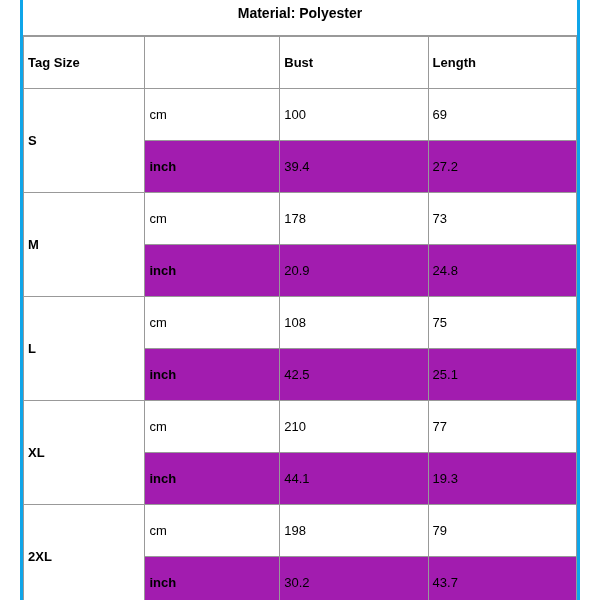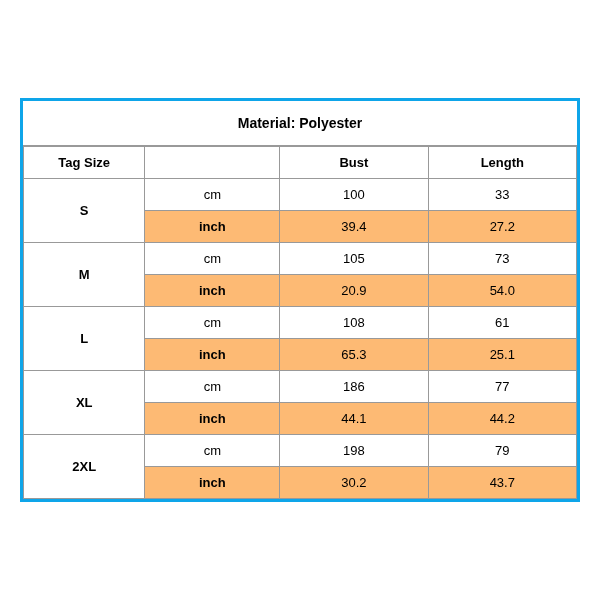--- a/index.html
+++ b/index.html
@@ -32,22 +32,22 @@
       font-size: 14px;
     }
 
     table {
       width: 100%;
       border-collapse: collapse;
     }
 
     table td, table th {
       border: 1px solid #999;
-      text-align: center;
-      padding: 8px 4px;
+      text-align: left;
+      padding: 18px 4px;
     }
 
     .header-row th {
       font-weight: bold;
       background: #fff;
       font-size: 13px;
     }
 
     .tag-size-cell {
       font-weight: bold;
@@ -56,21 +56,21 @@
 
     .unit-cell {
       font-size: 13px;
     }
 
     .unit-cell.bold {
       font-weight: bold;
     }
 
     .shaded {
-      background-color: #fdba74;
+      background-color: #a21caf;
     }
 
     .white {
       background-color: #fff;
     }
 
     .tag-size-col {
       width: 90px;
     }
 
@@ -95,59 +95,59 @@
         <th class="unit-col"></th>
         <th class="data-col">Bust</th>
         <th class="data-col">Length</th>
       </tr>
     </thead>
     <tbody id="table-body">
     <tr>
           <td class="tag-size-cell" rowspan="2">S</td>
           <td class="unit-cell white">cm</td>
           <td class="white">100</td>
-          <td class="white">33</td>
+          <td class="white">69</td>
         </tr>
         <tr>
           <td class="unit-cell bold shaded">inch</td>
           <td class="shaded">39.4</td>
           <td class="shaded">27.2</td>
         </tr>
         <tr>
           <td class="tag-size-cell" rowspan="2">M</td>
           <td class="unit-cell white">cm</td>
-          <td class="white">105</td>
+          <td class="white">178</td>
           <td class="white">73</td>
         </tr>
         <tr>
           <td class="unit-cell bold shaded">inch</td>
           <td class="shaded">20.9</td>
-          <td class="shaded">54.0</td>
+          <td class="shaded">24.8</td>
         </tr>
         <tr>
           <td class="tag-size-cell" rowspan="2">L</td>
           <td class="unit-cell white">cm</td>
           <td class="white">108</td>
-          <td class="white">61</td>
+          <td class="white">75</td>
         </tr>
         <tr>
           <td class="unit-cell bold shaded">inch</td>
-          <td class="shaded">65.3</td>
+          <td class="shaded">42.5</td>
           <td class="shaded">25.1</td>
         </tr>
         <tr>
           <td class="tag-size-cell" rowspan="2">XL</td>
           <td class="unit-cell white">cm</td>
-          <td class="white">186</td>
+          <td class="white">210</td>
           <td class="white">77</td>
         </tr>
         <tr>
           <td class="unit-cell bold shaded">inch</td>
           <td class="shaded">44.1</td>
-          <td class="shaded">44.2</td>
+          <td class="shaded">19.3</td>
         </tr>
         <tr>
           <td class="tag-size-cell" rowspan="2">2XL</td>
           <td class="unit-cell white">cm</td>
           <td class="white">198</td>
           <td class="white">79</td>
         </tr>
         <tr>
           <td class="unit-cell bold shaded">inch</td>
           <td class="shaded">30.2</td>

